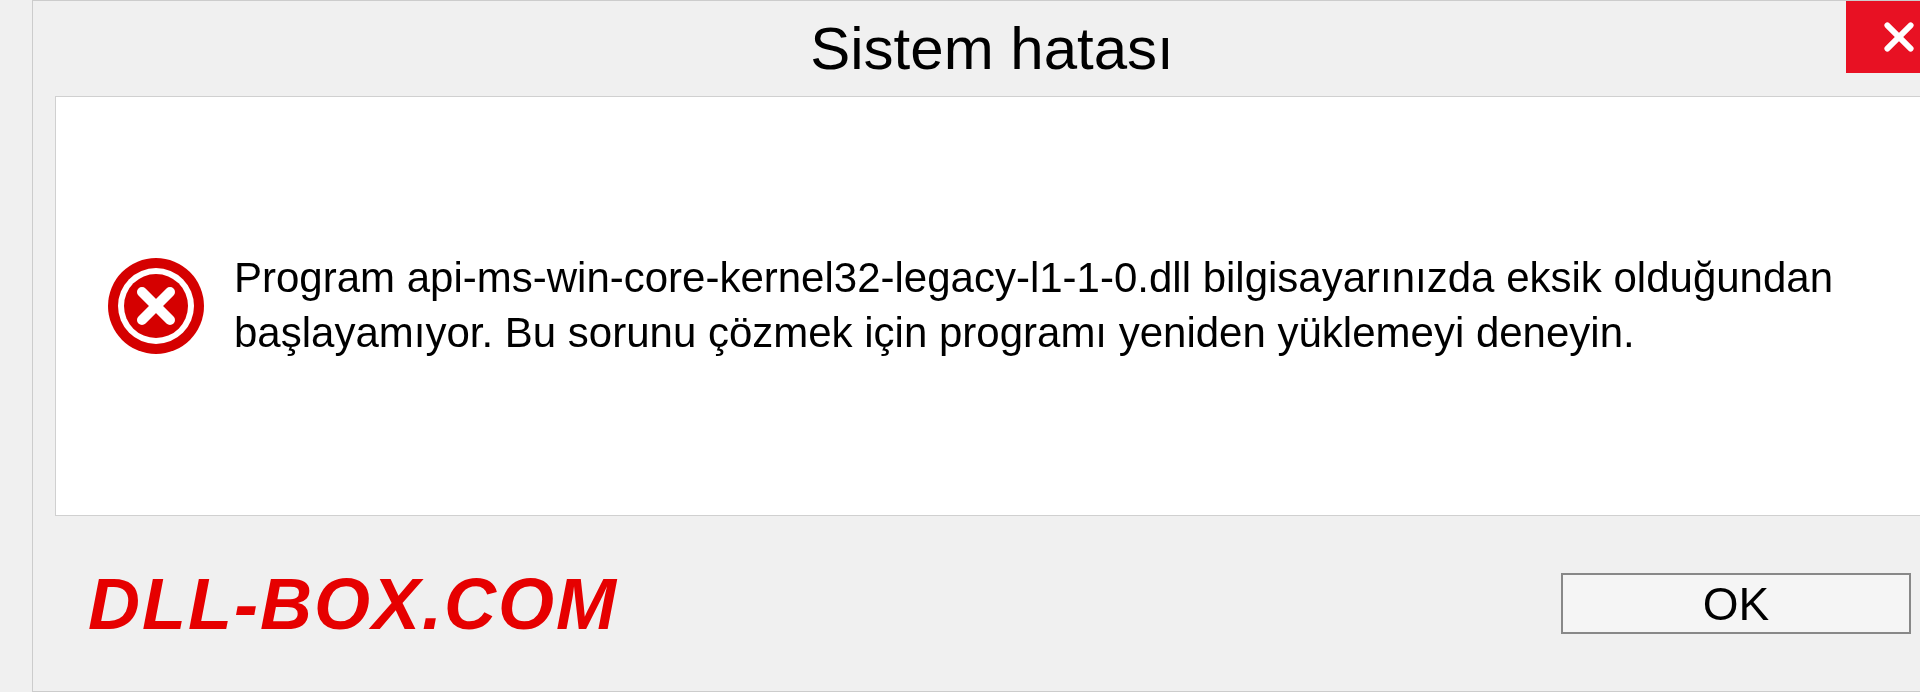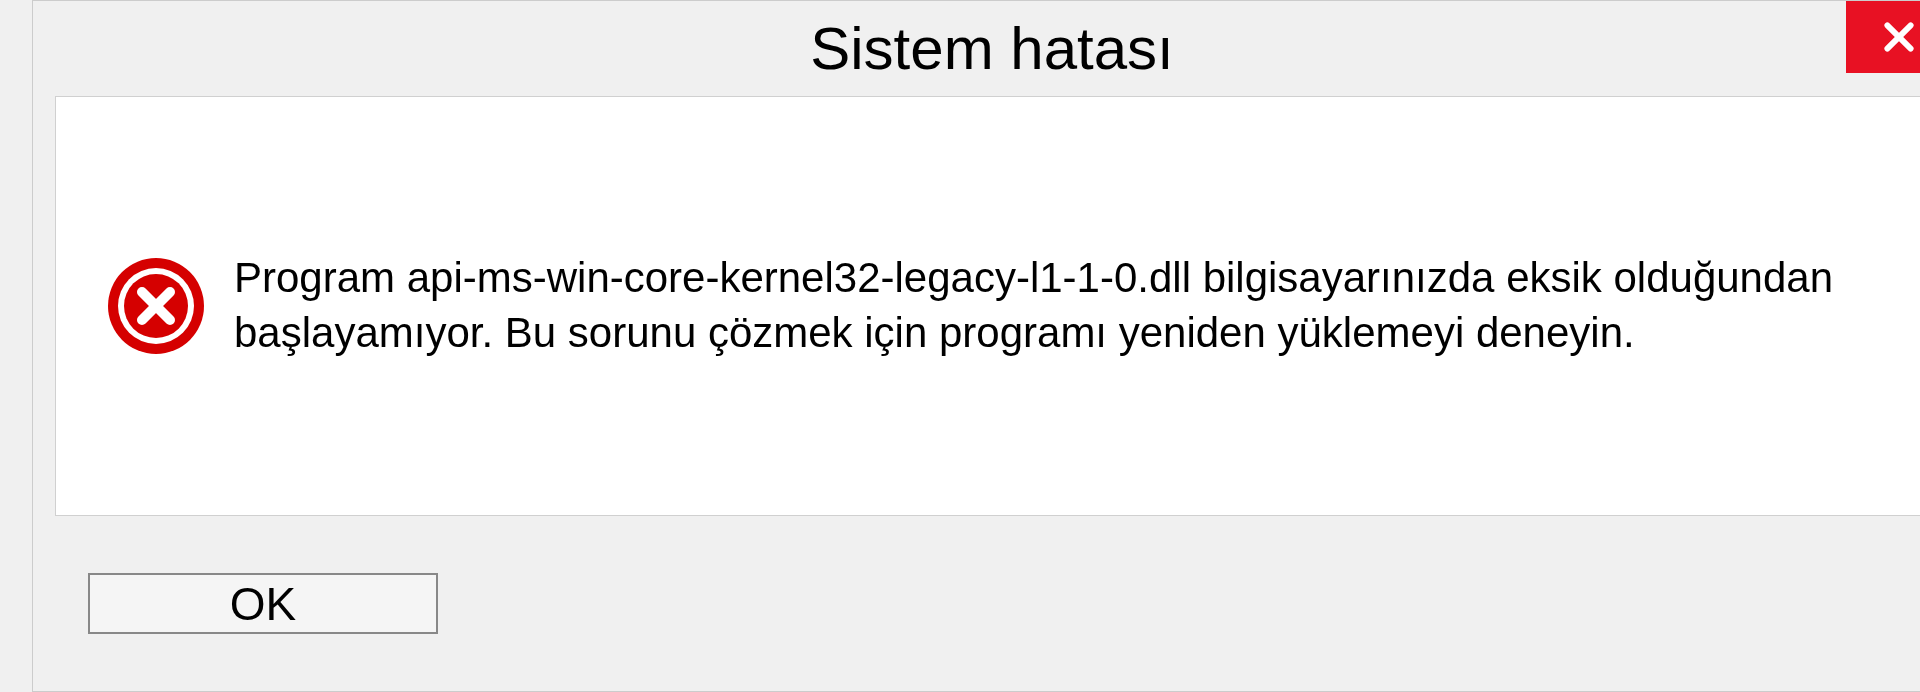--- a/index.html
+++ b/index.html
@@ -123,17 +123,18 @@
         <circle cx="50" cy="50" r="38" fill="#ffffff"></circle>
         <circle cx="50" cy="50" r="32" fill="#d50000"></circle>
         <line x1="36" y1="36" x2="64" y2="64" stroke="#ffffff" stroke-width="10" stroke-linecap="round"></line>
         <line x1="64" y1="36" x2="36" y2="64" stroke="#ffffff" stroke-width="10" stroke-linecap="round"></line>
       </svg>
     </div>
     <div class="error-message">Program api-ms-win-core-kernel32-legacy-l1-1-0.dll bilgisayarınızda eksik olduğundan başlayamıyor. Bu sorunu çözmek için programı yeniden yüklemeyi deneyin.</div>
   </div>
 
   <div class="footer">
+    <div class="watermark">DLL-BOX.COM</div>
     <div class="ok-button">
       <span>OK</span>
     </div>
   </div>
 </div>
 
 </body></html>

